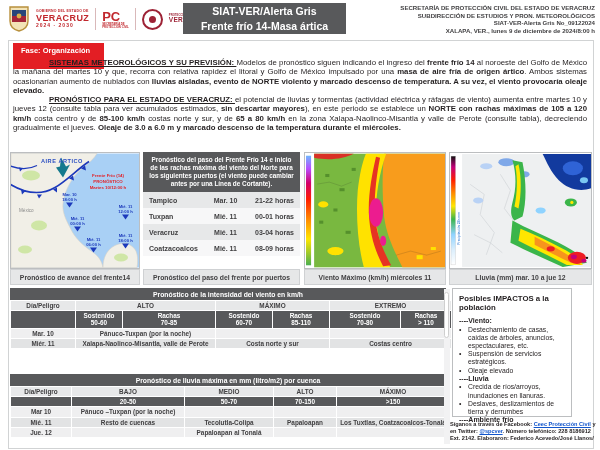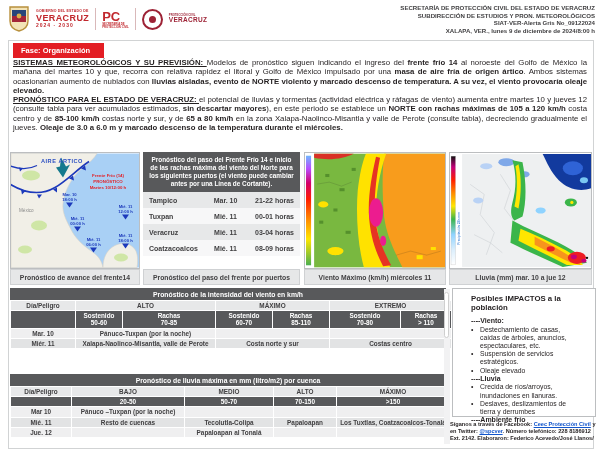--- a/index.html
+++ b/index.html
@@ -28,26 +28,26 @@
              color:#fff;font-weight:bold;font-size:10.5px;line-height:14.5px;
              display:flex;flex-direction:column;align-items:center;justify-content:center;text-align:center;}
   .hdr-right{position:absolute;right:5px;top:4px;width:245px;text-align:right;
              font-size:6.1px;font-weight:bold;line-height:7.6px;color:#414042;}
 
   
   .frame{position:absolute;left:8px;top:40px;width:584px;height:407px;
          border:1px solid #d1d3d4;background:#fff;}
 
   .badge{position:absolute;left:13px;top:43px;background:#e31e24;color:#fff;
-         font-weight:bold;font-size:7.5px;padding:3px 14px 3px 8px;}
+         font-weight:bold;font-size:7.5px;padding:3px 14px 14px 8px;}
 
   .bodytext{position:absolute;left:13px;top:58px;width:574px;
             font-size:7.8px;line-height:9.3px;text-align:justify;color:#231f20;}
   .seg-b{font-weight:bold;}
-  .seg-u{text-decoration:underline;}
+  .seg-u{text-decoration:underline;padding-left:36px;}
   .seg-link{color:#1155cc;text-decoration:underline;font-weight:bold;}
 
   
   .panel{position:absolute;top:152px;height:133px;}
   .panel .content{position:absolute;left:0;top:0;right:0;bottom:16px;
                   border:1px solid #bcbec0;overflow:hidden;background:#fff;}
   .caption{position:absolute;left:0;right:0;bottom:0;height:14px;background:#e6e7e8;
            border:1px solid #cfd1d3;font-size:6.8px;font-weight:bold;color:#414042;
            display:flex;align-items:center;justify-content:center;text-align:center;}
   .pA{left:10px;width:130px;}
@@ -72,22 +72,22 @@
   table{border-collapse:separate;border-spacing:1px;width:100%;table-layout:fixed;background:#fff;}
   td,th{font-size:6.4px;font-weight:bold;color:#414042;text-align:center;
         vertical-align:middle;padding:1px 2px;line-height:7.2px;}
   .lt{background:#e7e8e9;}
   .dk{background:#58595b;color:#fff;}
   .r1{background:#efeff0;}
   .r2{background:#e2e3e4;}
   .wt{top:288px;} .rt{top:374px;}
 
   
-  .impacts{position:absolute;left:452px;top:288px;width:144px;height:129px;
-           border:1px solid #bcbec0;background:#fff;padding:5px 18px;box-sizing:border-box;}
+  .impacts{position:absolute;left:452px;top:288px;width:120px;height:129px;
+           border:1px solid #bcbec0;background:#fff;padding:5px 6px;box-sizing:border-box;}
   .impacts .ttl{font-size:7.8px;font-weight:bold;color:#231f20;margin-bottom:5px;}
   .imp-h{font-size:7px;font-weight:bold;color:#231f20;line-height:8.6px;}
   .imp-b{display:flex;font-size:6.8px;line-height:8.2px;color:#231f20;}
   .imp-b .dot{width:9px;flex:none;}
   .imp-b .txt{flex:1;}
 
   .scrollbar{position:absolute;left:444px;top:289px;width:6px;height:155px;background:#f2f2f3;}
   .scroll-thumb{position:absolute;left:0px;top:3px;width:5px;height:46px;background:#fff;
                 border:1px solid #cfcfcf;border-radius:3px;box-sizing:border-box;}
 
@@ -121,20 +121,24 @@
         <div class="t2">PROTECCIÓN CIVIL</div>
       </div>
       <div class="vdiv"></div>
       <div class="seal">
           <div class="seal-core"></div>
         </div>
       <div class="seal-txt">
         <div class="t1">PROTECCIÓN CIVIL</div>
         <div class="t2">VERACRUZ</div>
       </div>
+    </div>
+    <div class="title-box">
+      <div>SIAT-VER/Alerta Gris</div>
+      <div>Frente frío 14-Masa ártica</div>
     </div>
     <div class="hdr-right">
       <div>SECRETARÍA DE PROTECCIÓN CIVIL DEL ESTADO DE VERACRUZ</div>
       <div>SUBDIRECCIÓN DE ESTUDIOS Y PRON. METEOROLÓGICOS</div>
       <div>SIAT-VER-Alerta Gris No_09122024</div>
       <div>XALAPA, VER., lunes 9 de diciembre de 2024/8:00 h</div>
     </div>
   </div>
 
   <div class="frame"></div>

